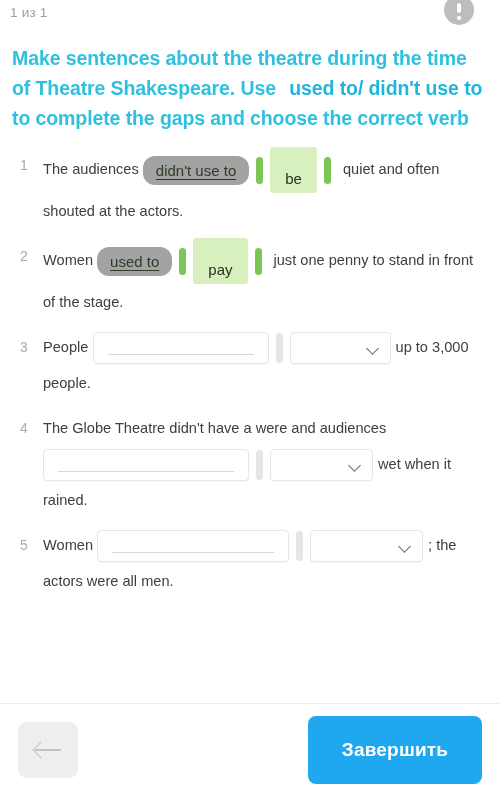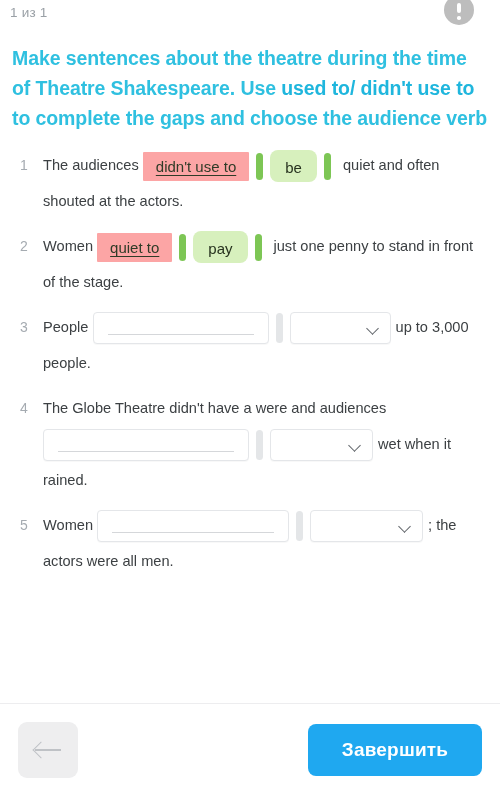--- a/index.html
+++ b/index.html
@@ -58,21 +58,21 @@
 
   
   .title {
     margin: 9px 12px 0 12px;
     font-size: 19.5px;
     font-weight: bold;
     line-height: 30px;
     color: #2fc0e0;
     letter-spacing: -0.1px;
   }
-  .title b { font-weight: bold; color: #1fb6dd; }
+  .title b { font-weight: bold; color: #1fb6dd; margin-left: 8px; }
 
   
   .questions {
     margin-top: 14px;
     padding: 0 12px 0 14px;
   }
   .q-row {
     position: relative;
     padding-left: 29px;
     margin-bottom: 9px;
@@ -94,33 +94,33 @@
   .q-text { white-space: normal; }
 
   
   .fld, .sel, .bar {
     display: inline-block;
     vertical-align: middle;
   }
 
   
   .fld.filled {
-    background: #fca5a5;
-    border-radius: 1px;
+    background: #a3a3a3;
+    border-radius: 12px;
     padding: 4px 13px 3px 13px;
     line-height: 22px;
     font-size: 15px;
     color: #2f3b27;
     text-decoration: underline;
     text-underline-offset: 3px;
   }
   .sel.filled {
     background: #d7f0bd;
-    border-radius: 8px;
-    padding: 7px 15px 3px 15px;
+    border-radius: 3px;
+    padding: 21px 15px 3px 15px;
     line-height: 22px;
     font-size: 15px;
     color: #27331f;
   }
   .bar.green {
     width: 7px;
     height: 27px;
     background: #7dc655;
     border-radius: 4px;
     margin: 0 7px;
@@ -218,58 +218,58 @@
     content: "";
     position: absolute;
     left: 0; top: -5px;
     width: 11px; height: 11px;
     border-left: 1.8px solid #bfc2c6;
     border-bottom: 1.8px solid #bfc2c6;
     transform: rotate(45deg);
   }
   .finish-btn {
     min-width: 174px;
-    height: 52px;
+    height: 68px;
     background: #1fa8f0;
     color: #fff;
     border: none;
     border-radius: 8px;
     font-size: 19px;
     font-weight: bold;
     font-family: "Liberation Sans", sans-serif;
     letter-spacing: .2px;
   }
 </style>
 </head>
 <body>
 
 <div class="topbar">
   <div class="page-counter">1 из 1</div>
   <div class="alert-icon"></div>
 </div>
 
 <div class="title">
-  <span>Make sentences about the theatre during the time of Theatre Shakespeare. Use </span><b>used to/ didn't use to</b><span> to complete the gaps and choose the audience verb</span>
+  <span>Make sentences about the theatre during the time of Theatre Shakespeare. Use </span><b>used to/ didn't use to</b><span> to complete the gaps and choose the correct verb</span>
 </div>
 
 <div class="questions">
 
   <div class="q-row">
     <span class="q-num">1</span>
     <span class="q-body">
       <span class="q-text">The audiences</span>
       <span class="fld filled">didn't use to</span><span class="bar green"></span><span class="sel filled">be</span><span class="bar green"></span><span class="q-text tail">quiet and often shouted at the actors.</span>
     </span>
   </div>
 
   <div class="q-row">
     <span class="q-num">2</span>
     <span class="q-body">
       <span class="q-text">Women</span>
-      <span class="fld filled">quiet to</span><span class="bar green"></span><span class="sel filled">pay</span><span class="bar green"></span><span class="q-text tail">just one penny to stand in front of the stage.</span>
+      <span class="fld filled">used to</span><span class="bar green"></span><span class="sel filled">pay</span><span class="bar green"></span><span class="q-text tail">just one penny to stand in front of the stage.</span>
     </span>
   </div>
 
   <div class="q-row">
     <span class="q-num">3</span>
     <span class="q-body">
       <span class="q-text">People</span>
       <span class="fld empty w1"></span><span class="bar grey"></span><span class="sel empty s1"><span class="chev"></span></span><span class="q-text tail">up to 3,000 people.</span>
     </span>
   </div>

